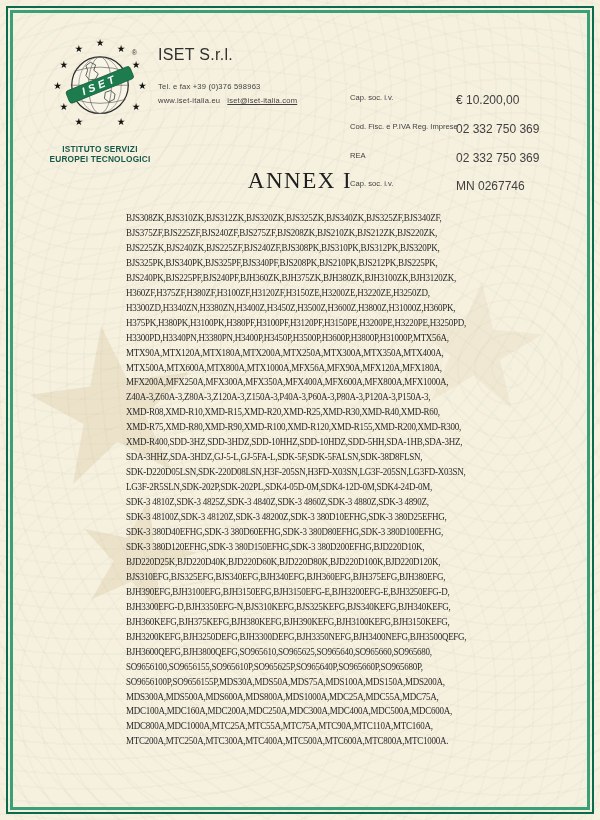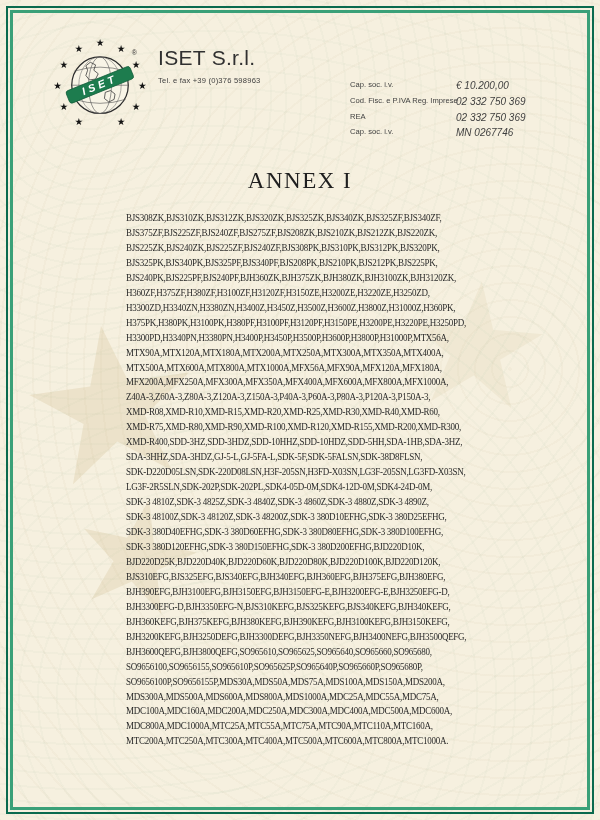--- a/index.html
+++ b/index.html
@@ -17,27 +17,27 @@
   .wm-star{position:absolute;color:rgba(200,178,128,0.22);pointer-events:none;line-height:1;}
   .wm-star.s1{left:18px;top:300px;font-size:210px;transform:rotate(-8deg);}
   .wm-star.s2{left:70px;top:480px;font-size:150px;transform:rotate(12deg);}
   .wm-star.s3{left:400px;top:260px;font-size:170px;color:rgba(200,178,128,0.12);transform:rotate(5deg);}
 
   
   .logo-block{position:absolute;left:40px;top:34px;width:120px;text-align:center;}
   .org-name{margin-top:1px;font-size:8.3px;font-weight:bold;letter-spacing:0.2px;
     color:#17594a;line-height:9.6px;}
   .company-block{position:absolute;left:158px;top:46px;width:185px;}
-  .company-name{font-size:21px;color:#303030;margin-bottom:4px;letter-spacing:0.3px;}
+  .company-name{font-size:16px;color:#303030;margin-bottom:16px;letter-spacing:0.3px;}
   .company-row{font-size:7.6px;color:#3f3f3f;line-height:14.4px;letter-spacing:0.2px;white-space:nowrap;}
   .company-row .email{text-decoration:underline;margin-left:7px;}
   .registry-block{position:absolute;left:350px;top:80px;width:222px;}
-  .reg-row{position:relative;height:15.8px;}
+  .reg-row{position:relative;height:15.8px;margin-top:13px;}
   .reg-label{position:absolute;left:0;top:0;font-size:7.6px;color:#3f3f3f;white-space:nowrap;}
-  .reg-value{position:absolute;left:106px;top:0;font-size:10px;color:#3f3f3f;white-space:nowrap;font-style:italic;}
+  .reg-value{position:absolute;left:106px;top:0;font-size:12px;color:#3f3f3f;white-space:nowrap;}
 
   
   .annex-title{position:absolute;left:0;top:168px;width:100%;margin:0;text-align:center;
     font-family:"Liberation Serif","DejaVu Serif",serif;font-size:23px;font-weight:500;
     letter-spacing:1.5px;color:#1f1f1f;}
   .annex-list{position:absolute;left:126px;top:211px;width:382px;}
   .code-line{
     font-family:"Liberation Serif","DejaVu Serif",serif;
     font-size:10.6px;color:#2a2a2a;letter-spacing:-0.3px;
     line-height:14.95px;white-space:nowrap;
@@ -83,25 +83,32 @@
         <path d="M31 74 Q60 83 89 74" fill="none" stroke="#555" stroke-width="0.7"></path>
         <path d="M44 36 l5 -4 6 3 -2 6 5 4 -3 6 -7 1 -4 -5 2 -6 z" fill="none" stroke="#3a3a3a" stroke-width="0.9"></path>
         <path d="M66 66 l6 -2 5 4 -1 6 -6 3 -5 -4 z" fill="none" stroke="#3a3a3a" stroke-width="0.9"></path>
 
         <g transform="rotate(-22 60 58)">
           <rect x="21" y="50" width="78" height="15" rx="3" fill="#1d7c4e" stroke="#115c38" stroke-width="0.8"></rect>
           <text x="60" y="61.5" text-anchor="middle" font-size="12" font-style="italic" font-weight="bold" fill="#ffffff" letter-spacing="4">ISET</text>
         </g>
         <text x="96" y="24" font-size="8" fill="#333">®</text>
       </svg>
+      <div class="org-name">
+        <div>ISTITUTO SERVIZI</div>
+        <div>EUROPEI TECNOLOGICI</div>
+      </div>
     </div>
 
     <div class="company-block">
       <div class="company-name">ISET S.r.l.</div>
       <div class="company-row">Tel. e fax +39 (0)376 598963</div>
+      <div class="company-row">
+        <span>www.iset-italia.eu</span><span class="email">iset@iset-italia.com</span>
+      </div>
     </div>
 
     <div class="registry-block">
       <div class="reg-row">
         <span class="reg-label">Cap. soc. i.v.</span>
         <span class="reg-value">€ 10.200,00</span>
       </div>
       <div class="reg-row">
         <span class="reg-label">Cod. Fisc. e P.IVA Reg. Imprese</span>
         <span class="reg-value">02 332 750 369</span>

